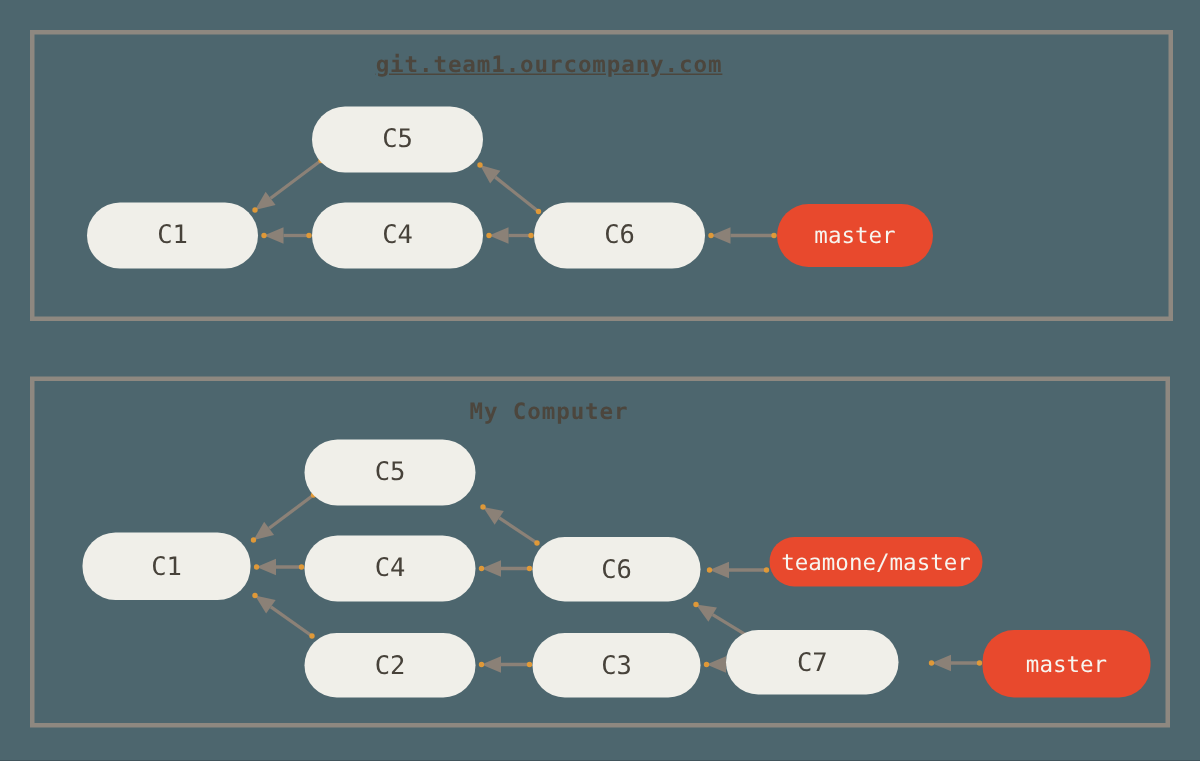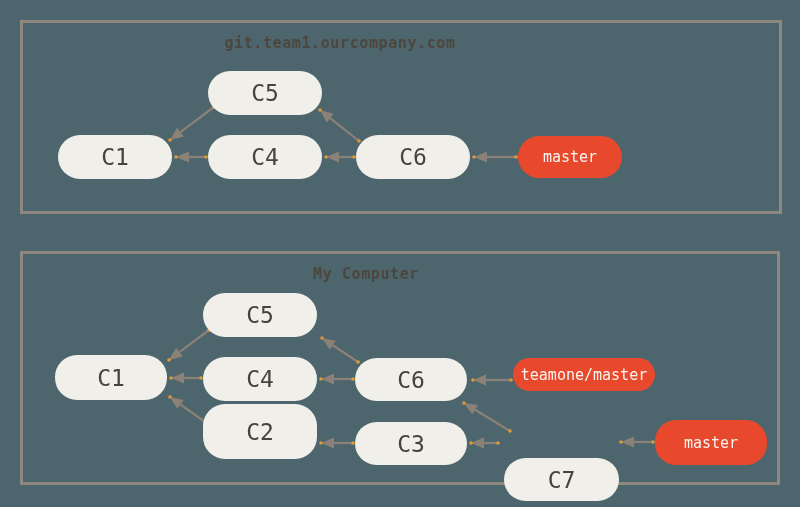--- a/index.html
+++ b/index.html
@@ -36,37 +36,37 @@
     position:absolute;
     display:flex;align-items:center;justify-content:center;
     box-sizing:border-box;
     white-space:nowrap;
     border-radius:21px;
   }
   .node.commit{
     background:var(--node_fill);
     color:var(--node_text);
     border-radius:22px;
-    font-size:23px;
+    font-size:17px;
   }
   .node.branch{
     background:var(--branch_fill);
     color:var(--branch_text);
     font-size:15px;
   }
 </style>
 </head>
 <body>
 
 <div class="canvas" style="width: 800px; height: 507px;">
 
   <div class="repo-box" style="left: 20px; top: 20px; width: 762px; height: 194px;"></div>
   <div class="repo-box" style="left: 20px; top: 251px; width: 760px; height: 234px;"></div>
 
-  <div class="repo-title" style="left: 340px; top: 34px;">git.team1.ourcompany.com</div>
+  <div class="repo-title" style="left: 366px; top: 34px; text-decoration: underline;">git.team1.ourcompany.com</div>
   <div class="repo-title" style="left: 366px; top: 265px;">My Computer</div>
 
   <svg class="arrows" width="800" height="507" viewBox="0 0 800 507">
       <g>
         <line class="edge-line" x1="206" y1="157" x2="189" y2="157"></line>
         <polygon class="edge-head" points="176,157 189,151.5 189,162.5"></polygon>
         <circle class="endpoint-dot" cx="206" cy="157" r="1.8"></circle>
         <circle class="endpoint-dot" cx="176" cy="157" r="1.8"></circle>
       </g>
       <g>
@@ -159,18 +159,18 @@
       <div class="node commit" style="left: 208px; top: 71px; width: 114px; height: 44px;">C5</div>
       <div class="node commit" style="left: 58px; top: 135px; width: 114px; height: 44px;">C1</div>
       <div class="node commit" style="left: 208px; top: 135px; width: 114px; height: 44px;">C4</div>
       <div class="node commit" style="left: 356px; top: 135px; width: 114px; height: 44px;">C6</div>
       <div class="node branch" style="left: 518px; top: 136px; width: 104px; height: 42px;">master</div>
       <div class="node commit" style="left: 203px; top: 293px; width: 114px; height: 44px;">C5</div>
       <div class="node commit" style="left: 55px; top: 355px; width: 112px; height: 45px;">C1</div>
       <div class="node commit" style="left: 203px; top: 357px; width: 114px; height: 44px;">C4</div>
       <div class="node commit" style="left: 355px; top: 358px; width: 112px; height: 43px;">C6</div>
       <div class="node branch" style="left: 513px; top: 358px; width: 142px; height: 33px;">teamone/master</div>
-      <div class="node commit" style="left: 203px; top: 404px; width: 114px; height: 55px;">C2</div>
+      <div class="node commit" style="left: 203px; top: 422px; width: 114px; height: 43px;">C2</div>
       <div class="node commit" style="left: 355px; top: 422px; width: 112px; height: 43px;">C3</div>
-      <div class="node commit" style="left: 504px; top: 420px; width: 115px; height: 43px; margin-top: 38px;">C7</div>
+      <div class="node commit" style="left: 484px; top: 420px; width: 115px; height: 43px;">C7</div>
       <div class="node branch" style="left: 655px; top: 420px; width: 112px; height: 45px;">master</div>
     </div>
 </div>
 
 </body></html>

